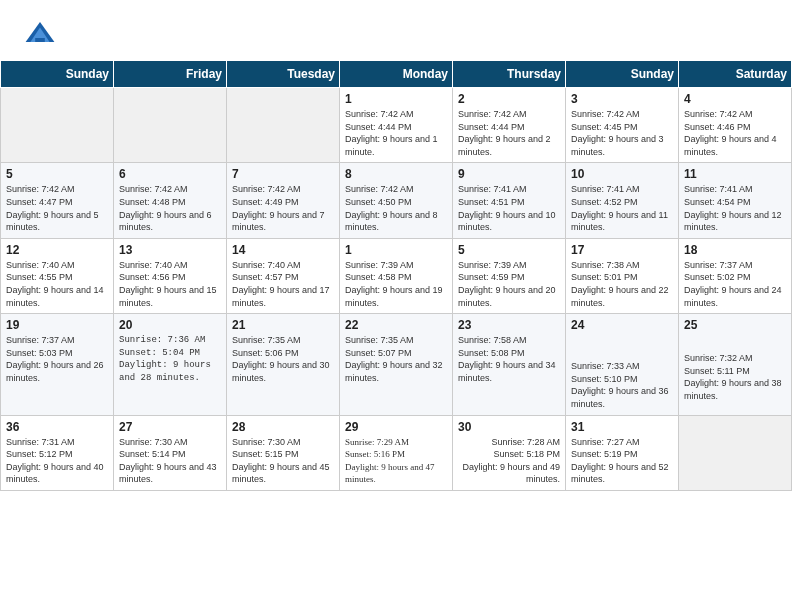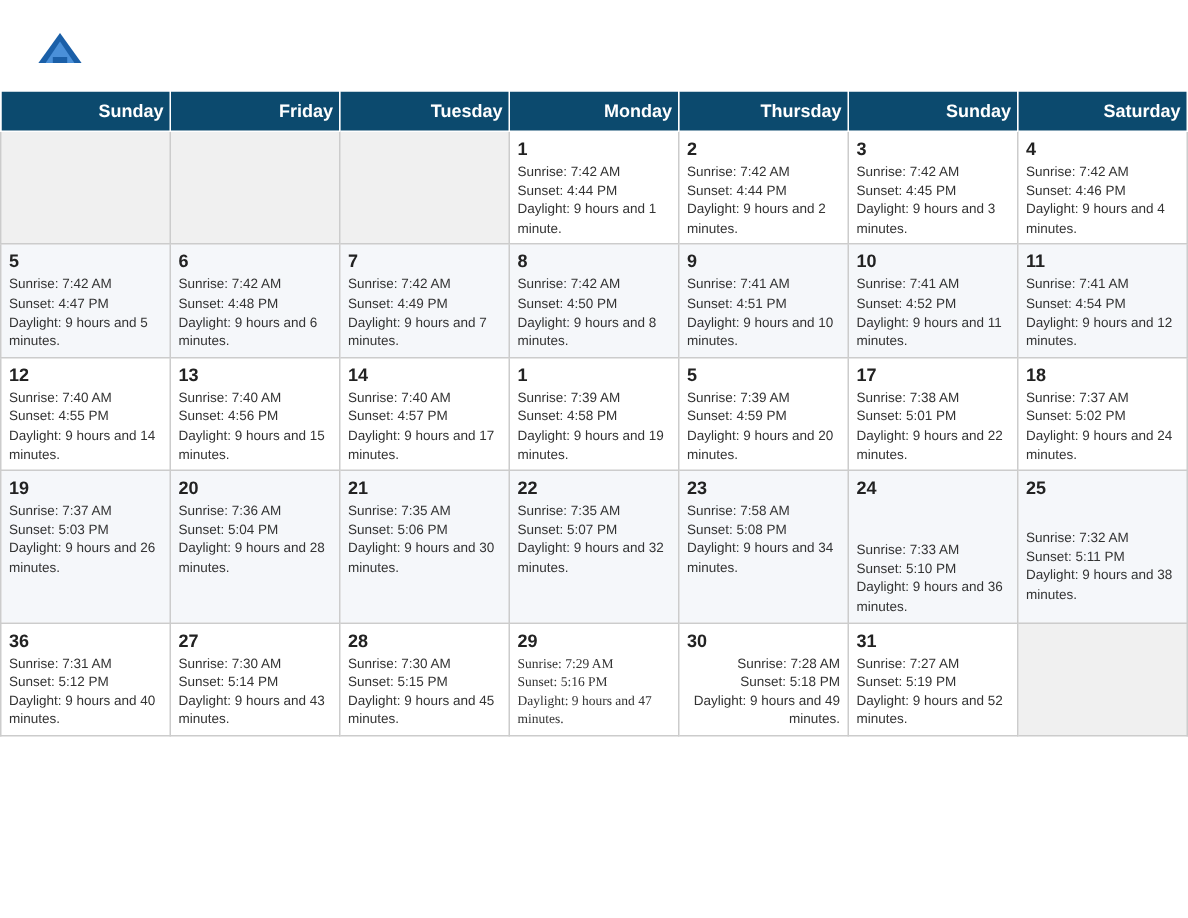--- a/index.html
+++ b/index.html
@@ -257,21 +257,21 @@
         </tr>
         <tr>
           <td>
             <span class="day-num">19</span>
             <div class="day-info" style="white-space: pre-line;">Sunrise: 7:37 AM
 Sunset: 5:03 PM
 Daylight: 9 hours and 26 minutes.</div>
           </td>
           <td>
             <span class="day-num">20</span>
-            <div class="day-info" style="white-space: pre-line;">Sunrise: 7:36 AM
+            <div class="day-info" style="white-space: pre-line; font-family: Liberation Mono, monospace;">Sunrise: 7:36 AM
 Sunset: 5:04 PM
 Daylight: 9 hours and 28 minutes.</div>
           </td>
           <td>
             <span class="day-num">21</span>
             <div class="day-info" style="white-space: pre-line;">Sunrise: 7:35 AM
 Sunset: 5:06 PM
 Daylight: 9 hours and 30 minutes.</div>
           </td>
           <td>

